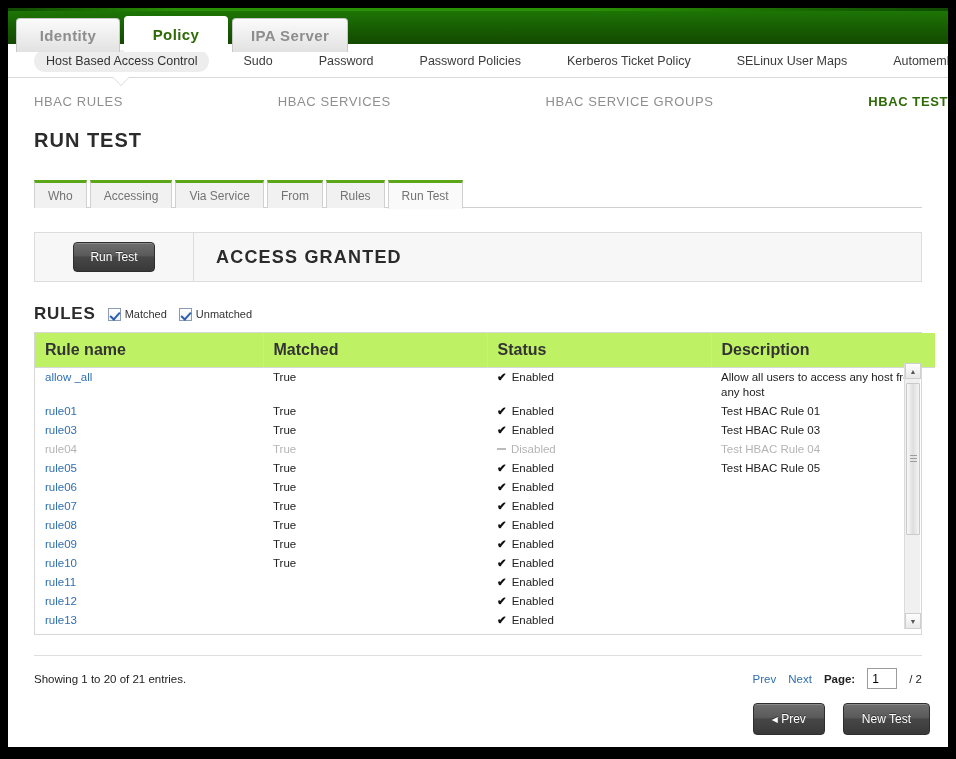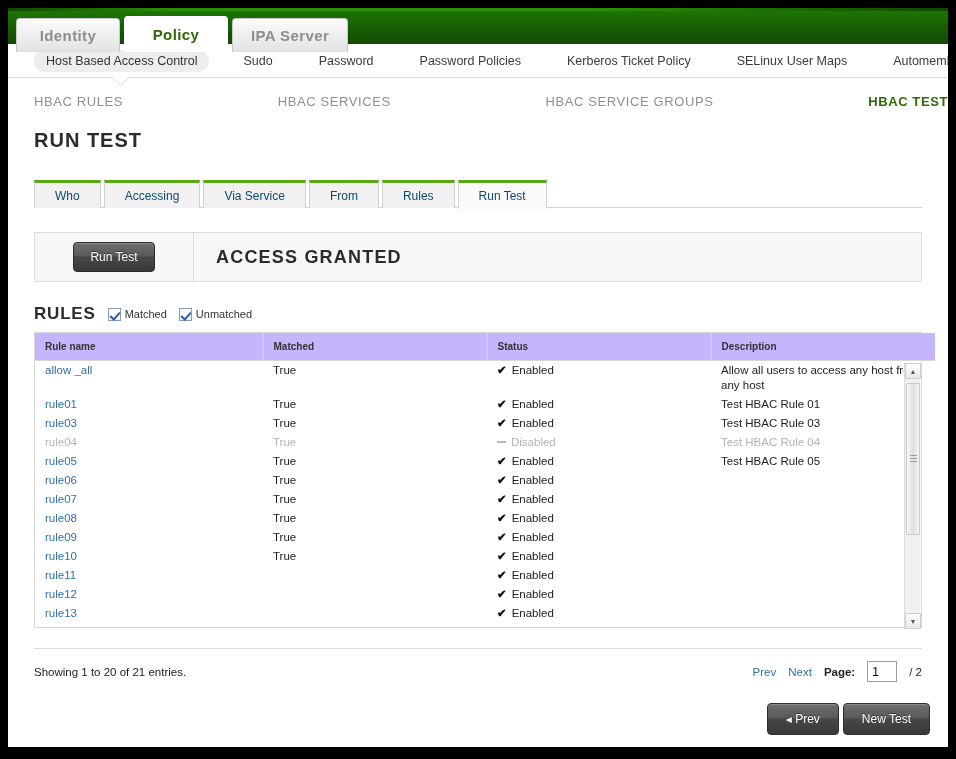--- a/index.html
+++ b/index.html
@@ -141,25 +141,25 @@
   #wizardwrap {
     position: relative;
     margin: 26px 26px 0 26px;
     height: 30px;
     border-bottom: 1px solid #d0d0d0;
   }
   #wizard { display: flex; align-items: flex-end; height: 30px; }
   .wtab {
     position: relative;
     height: 28px;
-    padding: 0 20px;
+    padding: 0 13px;
     margin-right: 3px;
     display: flex; align-items: center; justify-content: flex-start;
     font-size: 12px;
-    color: #0c4a6e;
+    color: #737373;
     background: #f1f1f1;
     border: 1px solid #d0d0d0;
     border-top: 3px solid #5aa818;
     border-bottom: none;
     cursor: pointer;
     white-space: nowrap;
   }
   .wtab.active {
     background: #fafafa;
     height: 29px;
@@ -236,25 +236,25 @@
 
   
   #tablewrap {
     margin: 0 26px;
     border: 1px solid #d7d7d7;
     background: #fff;
     position: relative;
   }
   table.grid { width: 100%; border-collapse: collapse; table-layout: fixed; }
   table.grid th {
-    background: #c4b5fd;
+    background: #bef264;
     border-right: 1px solid #d7d7d7;
     border-bottom: 1px solid #d7d7d7;
     text-align: left;
-    font-size: 10px;
+    font-size: 16px;
     font-weight: bold;
     color: #333;
     padding: 8px 10px;
   }
   table.grid th:last-child { border-right: none; }
   #bodyscroll {
     height: 266px;
     overflow: hidden;
     position: relative;
   }
@@ -337,21 +337,21 @@
     font-size: 12px;
     text-align: left;
     padding: 0 4px;
     font-family: "Liberation Sans", sans-serif;
   }
   #pager .total { color: #222; }
 
   #bottombtns {
     position: absolute;
     right: 18px; bottom: 12px;
-    display: flex; gap: 4px;
+    display: flex; gap: 18px;
   }
   #bottombtns .btn { padding: 8px 18px; font-size: 12px; }
 </style>
 </head>
 <body>
 
 <div id="frame">
 
   <div id="masthead">
     <div class="glow"></div>

